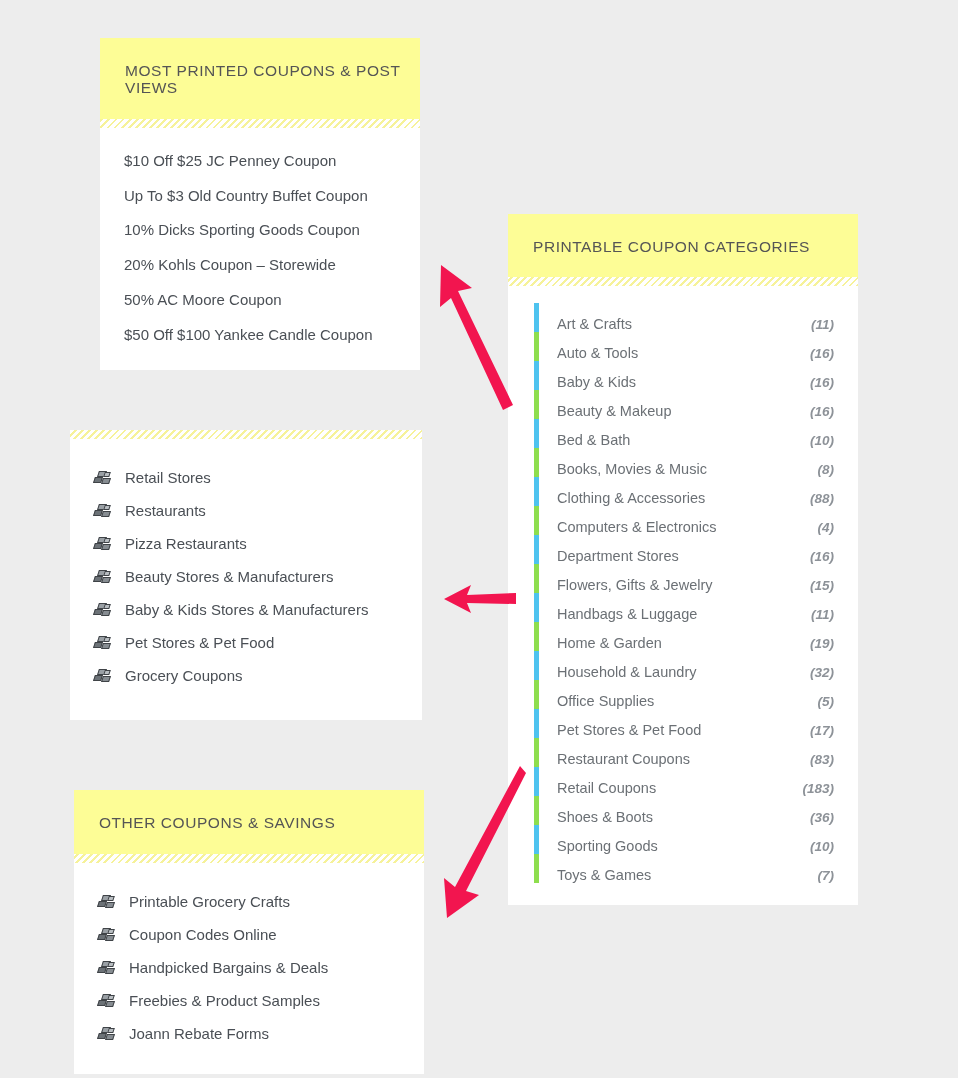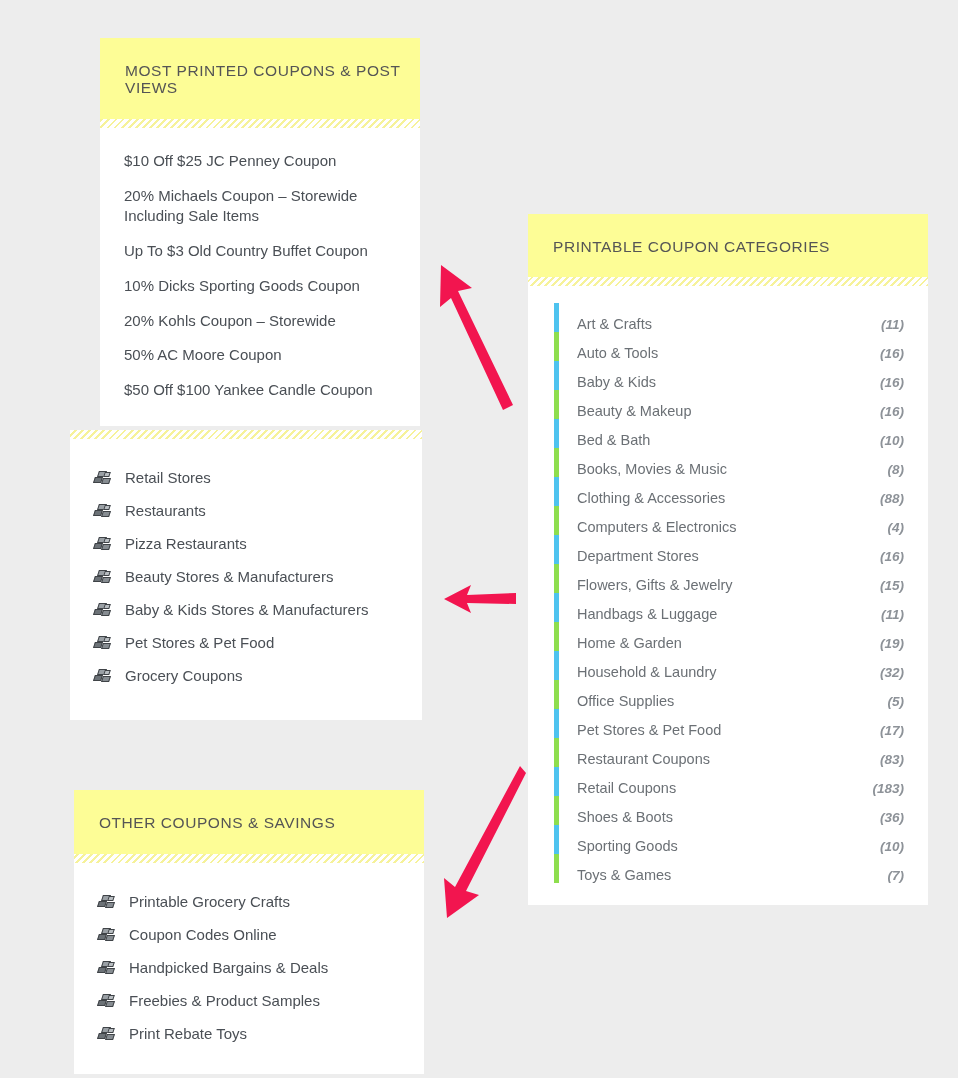--- a/index.html
+++ b/index.html
@@ -98,21 +98,20 @@
 <body>
 
 <div id="stage">
 
   <div class="widget" style="left:70px; top:38px; width:350px;padding-left:30px;">
     <div class="w-head">Most Printed Coupons &amp; Post Views</div>
     <div class="w-stripe"></div>
     <div class="w-body" style="padding:16px 22px 18px 22px;">
       <ul class="plain-list" id="list-most-printed">
           <li>$10 Off $25 JC Penney Coupon</li>
-          <li>20% Michaels Coupon – Storewide Including Sale Items</li>
           <li>Up To $3 Old Country Buffet Coupon</li>
           <li>10% Dicks Sporting Goods Coupon</li>
           <li>20% Kohls Coupon – Storewide</li>
           <li>50% AC Moore Coupon</li>
           <li>$50 Off $100 Yankee Candle Coupon</li>
         </ul>
     </div>
   </div>
 
   <div class="widget" style="left:70px; top:430px; width:352px;">
@@ -227,27 +226,27 @@
             </span>
             <span>Freebies &amp; Product Samples</span>
           </li>
           <li>
             <span class="blocks-icon">
               <i></i>
               <i></i>
               <i></i>
               <i></i>
             </span>
-            <span>Print Rebate Toys</span>
+            <span>Joann Rebate Forms</span>
           </li>
         </ul>
     </div>
   </div>
 
-  <div class="widget" style="left:528px; top:214px; width:400px;">
+  <div class="widget" style="left:508px; top:214px; width:350px;">
     <div class="w-head" style="padding:24px 0 22px 25px;">Printable Coupon Categories</div>
     <div class="w-stripe"></div>
     <div class="w-body" style="padding:17px 24px 22px 26px;">
       <ul class="cat-list" id="list-categories">
           <li>
             <span class="cat-bar" style="background:#4ec3ef"></span>
             <span class="cat-name">Art &amp; Crafts</span>
             <span class="cat-count">(11)</span>
           </li>
           <li>

